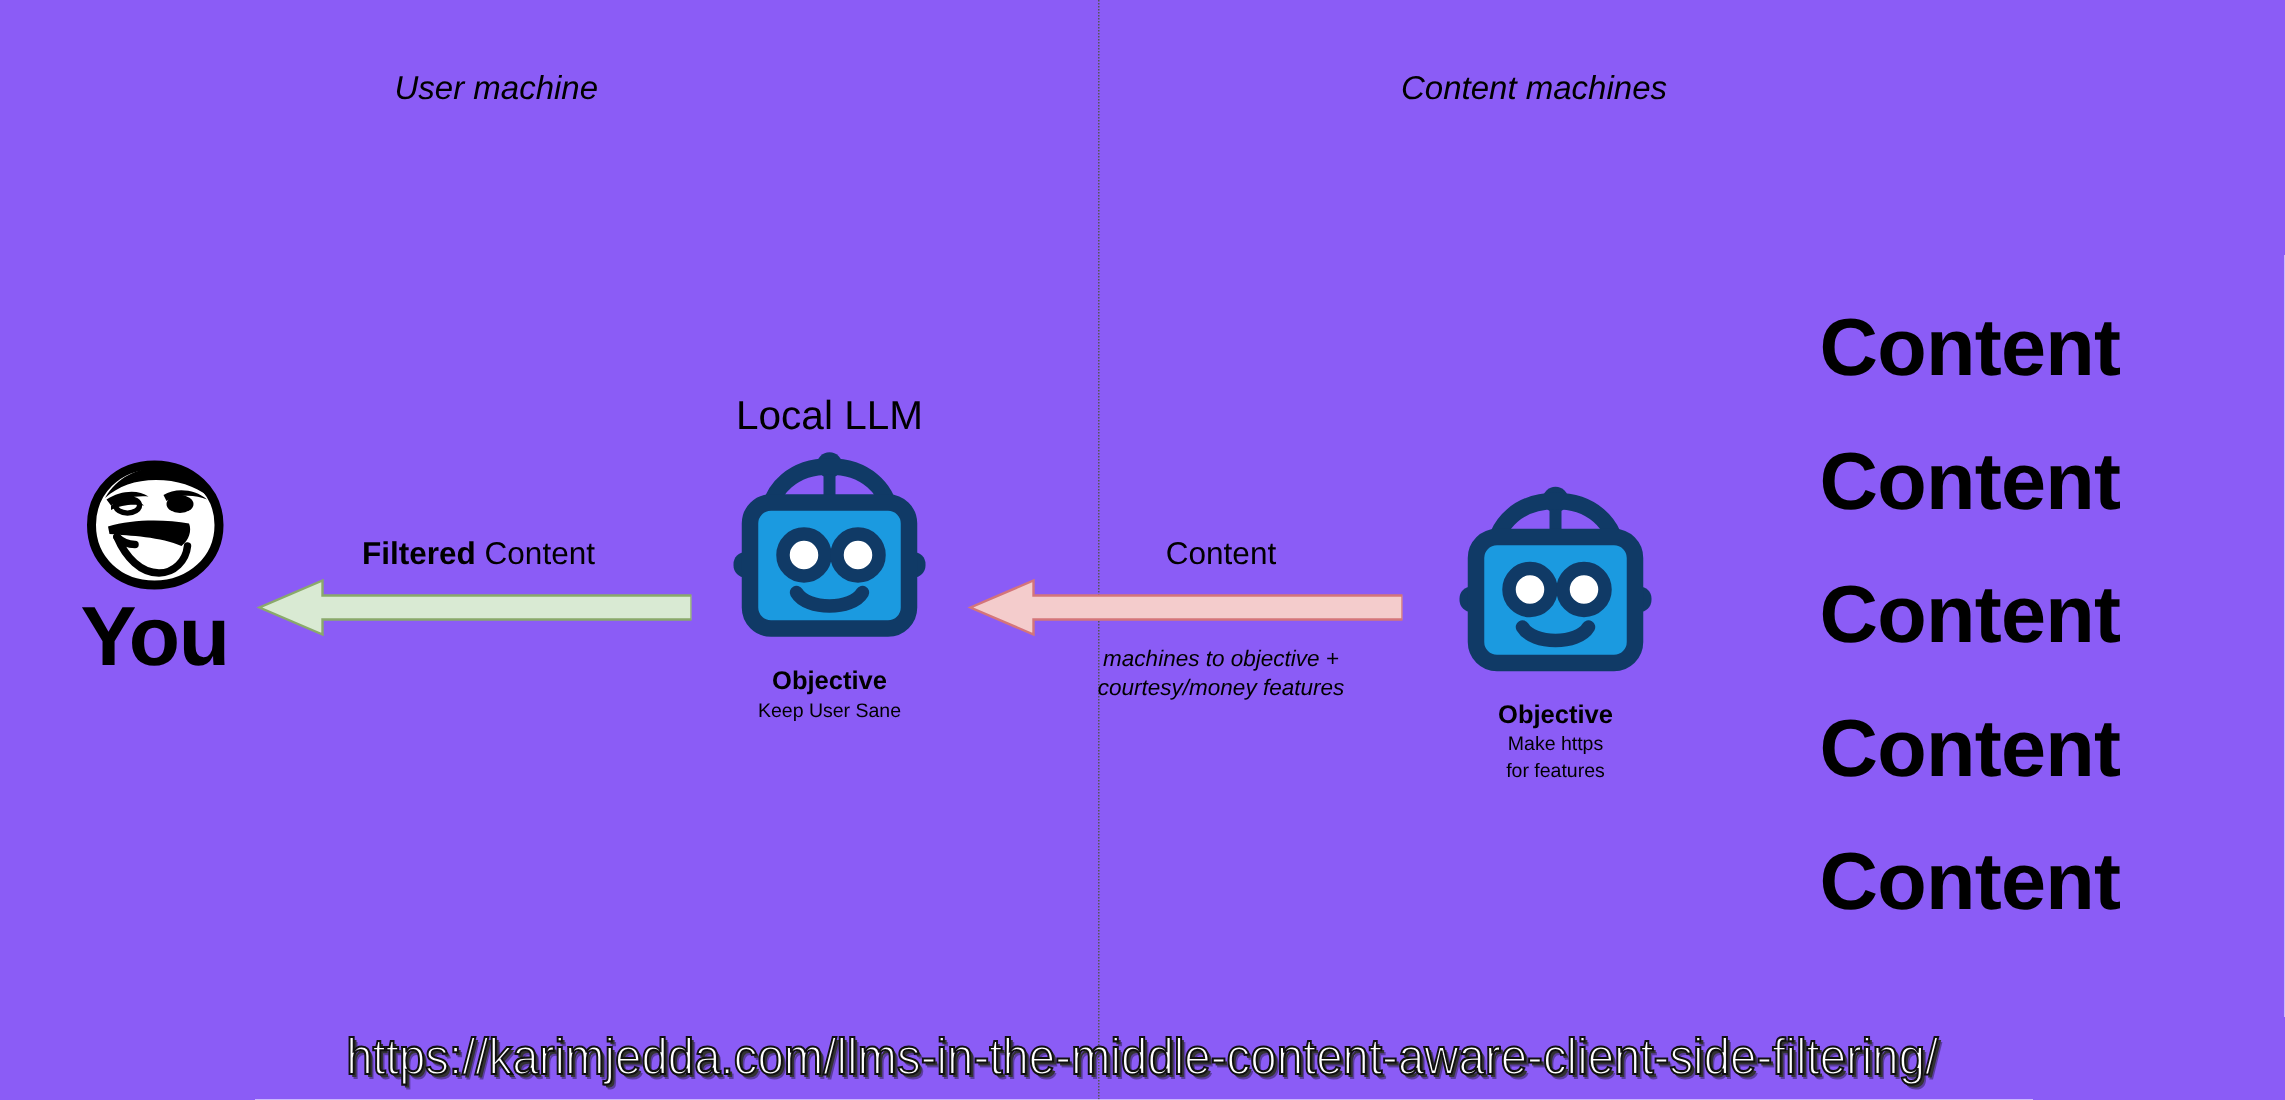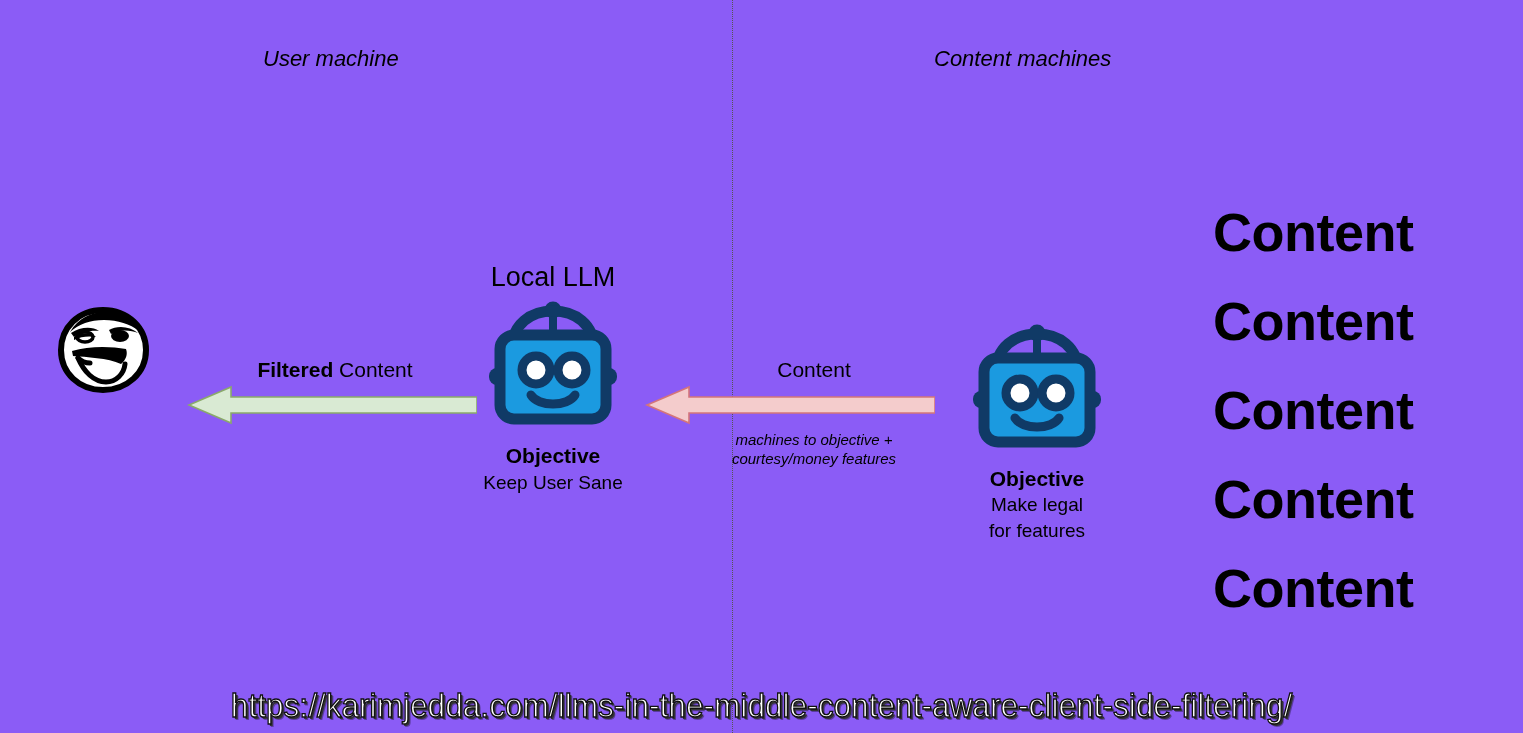--- a/index.html
+++ b/index.html
@@ -66,26 +66,26 @@
   }
 
   
   .robot-wrap { text-align: center; }
   .robot-top-label {
     font-size: 27px;
     line-height: 1.2;
     white-space: nowrap;
   }
   .robot-obj-title {
-    font-size: 21px;
+    font-size: 17px;
     font-weight: bold;
     line-height: 1.25;
   }
   .robot-obj-body {
-    font-size: 19px;
+    font-size: 13px;
     line-height: 1.35;
   }
 
   
   #content-stack {
     left: 1213px;
     top: 188px;
     width: 300px;
   }
   .content-line {
@@ -138,23 +138,24 @@
       <path d="M20 31 C26 26 37 26 42 31 C36 30 27 30 20 34 Z" fill="#000000"></path>
       <ellipse cx="31" cy="31" rx="8" ry="5" fill="none" stroke="#000000" stroke-width="3.5"></ellipse>
 
       <ellipse cx="66" cy="30" rx="9" ry="6" fill="#000000"></ellipse>
 
       <path d="M18 45 C34 40 56 40 72 43 C74 48 72 54 67 58 C54 52 32 51 19 50 Z" fill="#000000"></path>
 
       <path d="M24 52 C30 66 40 76 52 76 C62 76 70 68 71 58" fill="none" stroke="#000000" stroke-width="5" stroke-linecap="round"></path>
       <path d="M24 52 C27 55 31 57 36 57" fill="none" stroke="#000000" stroke-width="5" stroke-linecap="round"></path>
     </svg>
-  </div>
-
-  <div class="abs" style="left:185px; top:358px; width:300px;">
+    <div id="you-label">You</div>
+  </div>
+
+  <div class="abs" style="left:169px; top:358px; width:300px;">
 
     <div class="arrow-title">
       <b>Filtered</b><span> Content</span>
     </div>
 
     <svg width="292" height="40" viewBox="0 0 292 40" style="display:block;margin-top:4px;">
       <path d="M292 12 L46 12 L46 2 L4 20 L46 38 L46 28 L292 28 Z" fill="#d9ead3" stroke="#8aa96b" stroke-width="1.6" stroke-linejoin="miter"></path>
     </svg>
 
   </div>
@@ -208,21 +209,21 @@
       <path d="M26 50 C26 25 45 12 67 12 C89 12 108 25 108 50" fill="none" stroke="#103a66" stroke-width="11" stroke-linecap="butt"></path>
       <rect x="3" y="69" width="18" height="17" rx="8" fill="#103a66"></rect>
       <rect x="113" y="69" width="18" height="17" rx="8" fill="#103a66"></rect>
       <rect x="14" y="36" width="106" height="84" rx="14" fill="#1b9ae0" stroke="#103a66" stroke-width="11"></rect>
       <circle cx="50" cy="71" r="14" fill="#ffffff" stroke="#103a66" stroke-width="9"></circle>
       <circle cx="86" cy="71" r="14" fill="#ffffff" stroke="#103a66" stroke-width="9"></circle>
       <path d="M45 96 C52 108 82 108 89 96" fill="none" stroke="#103a66" stroke-width="9" stroke-linecap="round"></path>
     </svg>
 
     <div class="robot-obj-title" style="margin-top:14px;">Objective</div>
-    <div class="robot-obj-body">Make legal</div>
+    <div class="robot-obj-body">Make https</div>
     <div class="robot-obj-body">for features</div>
   </div>
 
   <div class="abs" id="content-stack">
     <div class="content-line">Content</div>
     <div class="content-line">Content</div>
     <div class="content-line">Content</div>
     <div class="content-line">Content</div>
     <div class="content-line">Content</div>
   </div>

